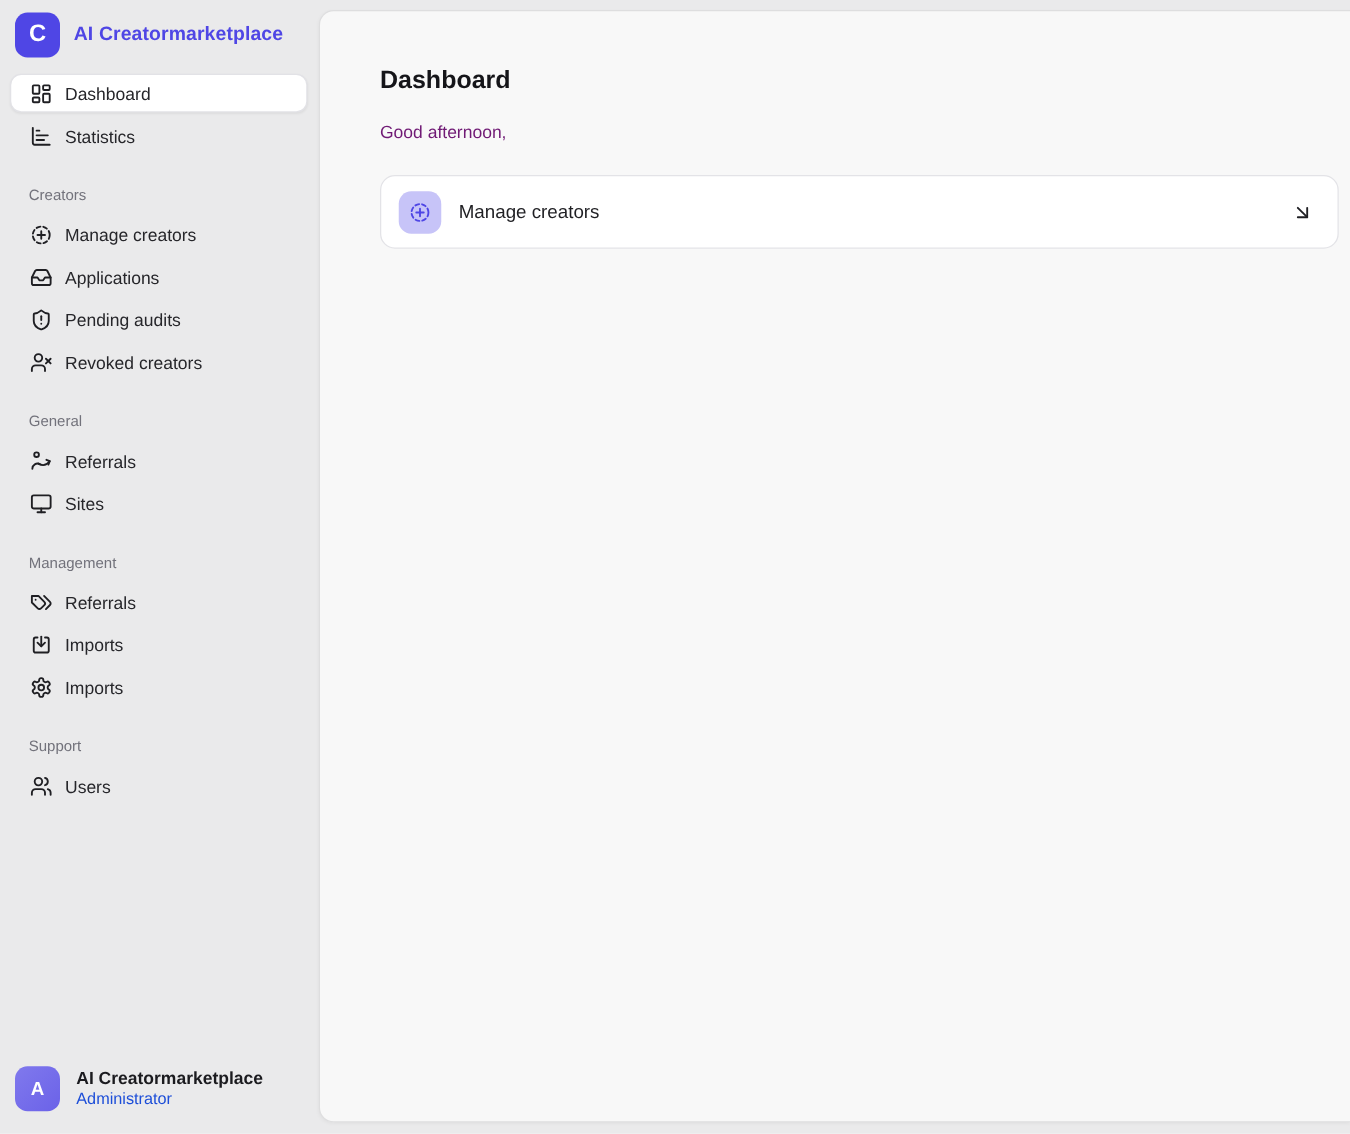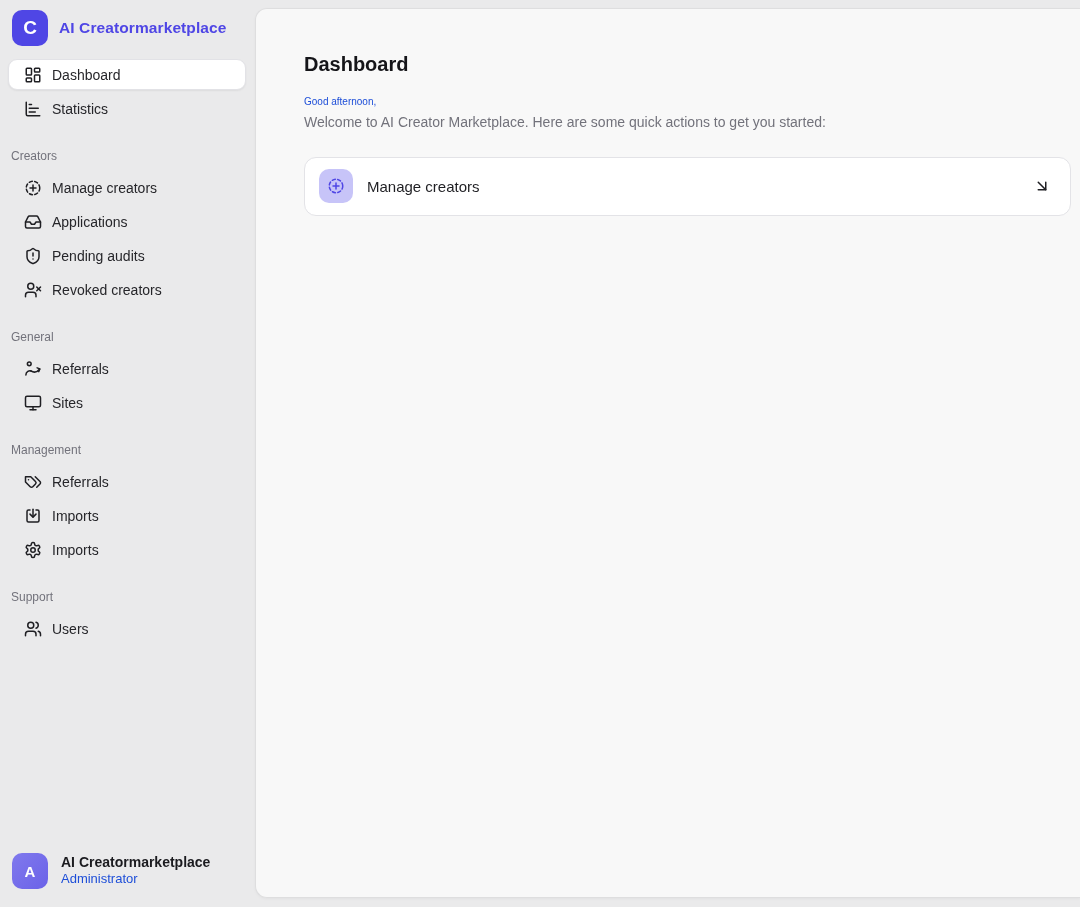--- a/index.html
+++ b/index.html
@@ -38,21 +38,21 @@
   }
   .nav-item.active {
     background: #ffffff; border-color: #e2e2e6;
     box-shadow: 0 1px 2px rgba(0,0,0,0.06);
   }
   .nav-item .ni { width: 18px; height: 18px; flex: 0 0 18px; display: flex; }
   .nav-item svg { width: 18px; height: 18px; stroke: #1f1f23; }
 
   .section-label {
     font-size: 12px; color: #72727b;
-    margin: 22px 0 9px 3px;
+    margin: 22px 0 9px 15px;
   }
 
   .user-row {
     margin-top: auto;
     display: flex; align-items: center; gap: 13px;
     padding: 4px 4px 8px 4px;
   }
   .avatar {
     width: 36px; height: 36px; border-radius: 10px;
     background: linear-gradient(135deg, #8079ed, #6b62e8);
@@ -67,21 +67,21 @@
     flex: 1;
     margin: 8px 0 9px 0;
     background: #f8f8f8;
     border: 1px solid #dededf;
     border-right: none;
     border-radius: 12px 0 0 12px;
     padding: 44px 9px 0 48px;
     box-shadow: 0 1px 3px rgba(0,0,0,0.04);
   }
   .page-title { margin: 0; font-size: 20px; font-weight: 700; color: #151519; }
-  .greeting { margin-top: 19px; font-size: 10px; color: #1d4ed8; line-height: 1.45; }
+  .greeting { margin-top: 19px; font-size: 14px; color: #701a75; line-height: 1.45; }
   .subtitle { font-size: 14px; color: #72727b; line-height: 1.45; margin-top: 2px; }
 
   .cards { display: flex; gap: 16px; margin-top: 25px; }
   .action-card {
     flex: 1; height: 59px;
     background: #ffffff;
     border: 1px solid #e3e3e7;
     border-radius: 12px;
     display: flex; align-items: center; gap: 14px;
     padding: 0 19px 0 14px;
@@ -267,21 +267,20 @@
     </div>
   </div>
 
 </aside>
 
 <main class="main">
 
   <h1 class="page-title">Dashboard</h1>
 
   <div class="greeting">Good afternoon,</div>
-  <div class="subtitle">Welcome to AI Creator Marketplace. Here are some quick actions to get you started:</div>
 
   <div class="cards">
 
     <div class="action-card">
       <div class="badge">
         <svg viewBox="0 0 24 24" fill="none" stroke-width="2" stroke-linecap="round" stroke-linejoin="round">
             <circle cx="12" cy="12" r="9" stroke-dasharray="4.2 3.2"></circle>
             <path d="M12 8v8M8 12h8"></path>
           </svg>
       </div>

